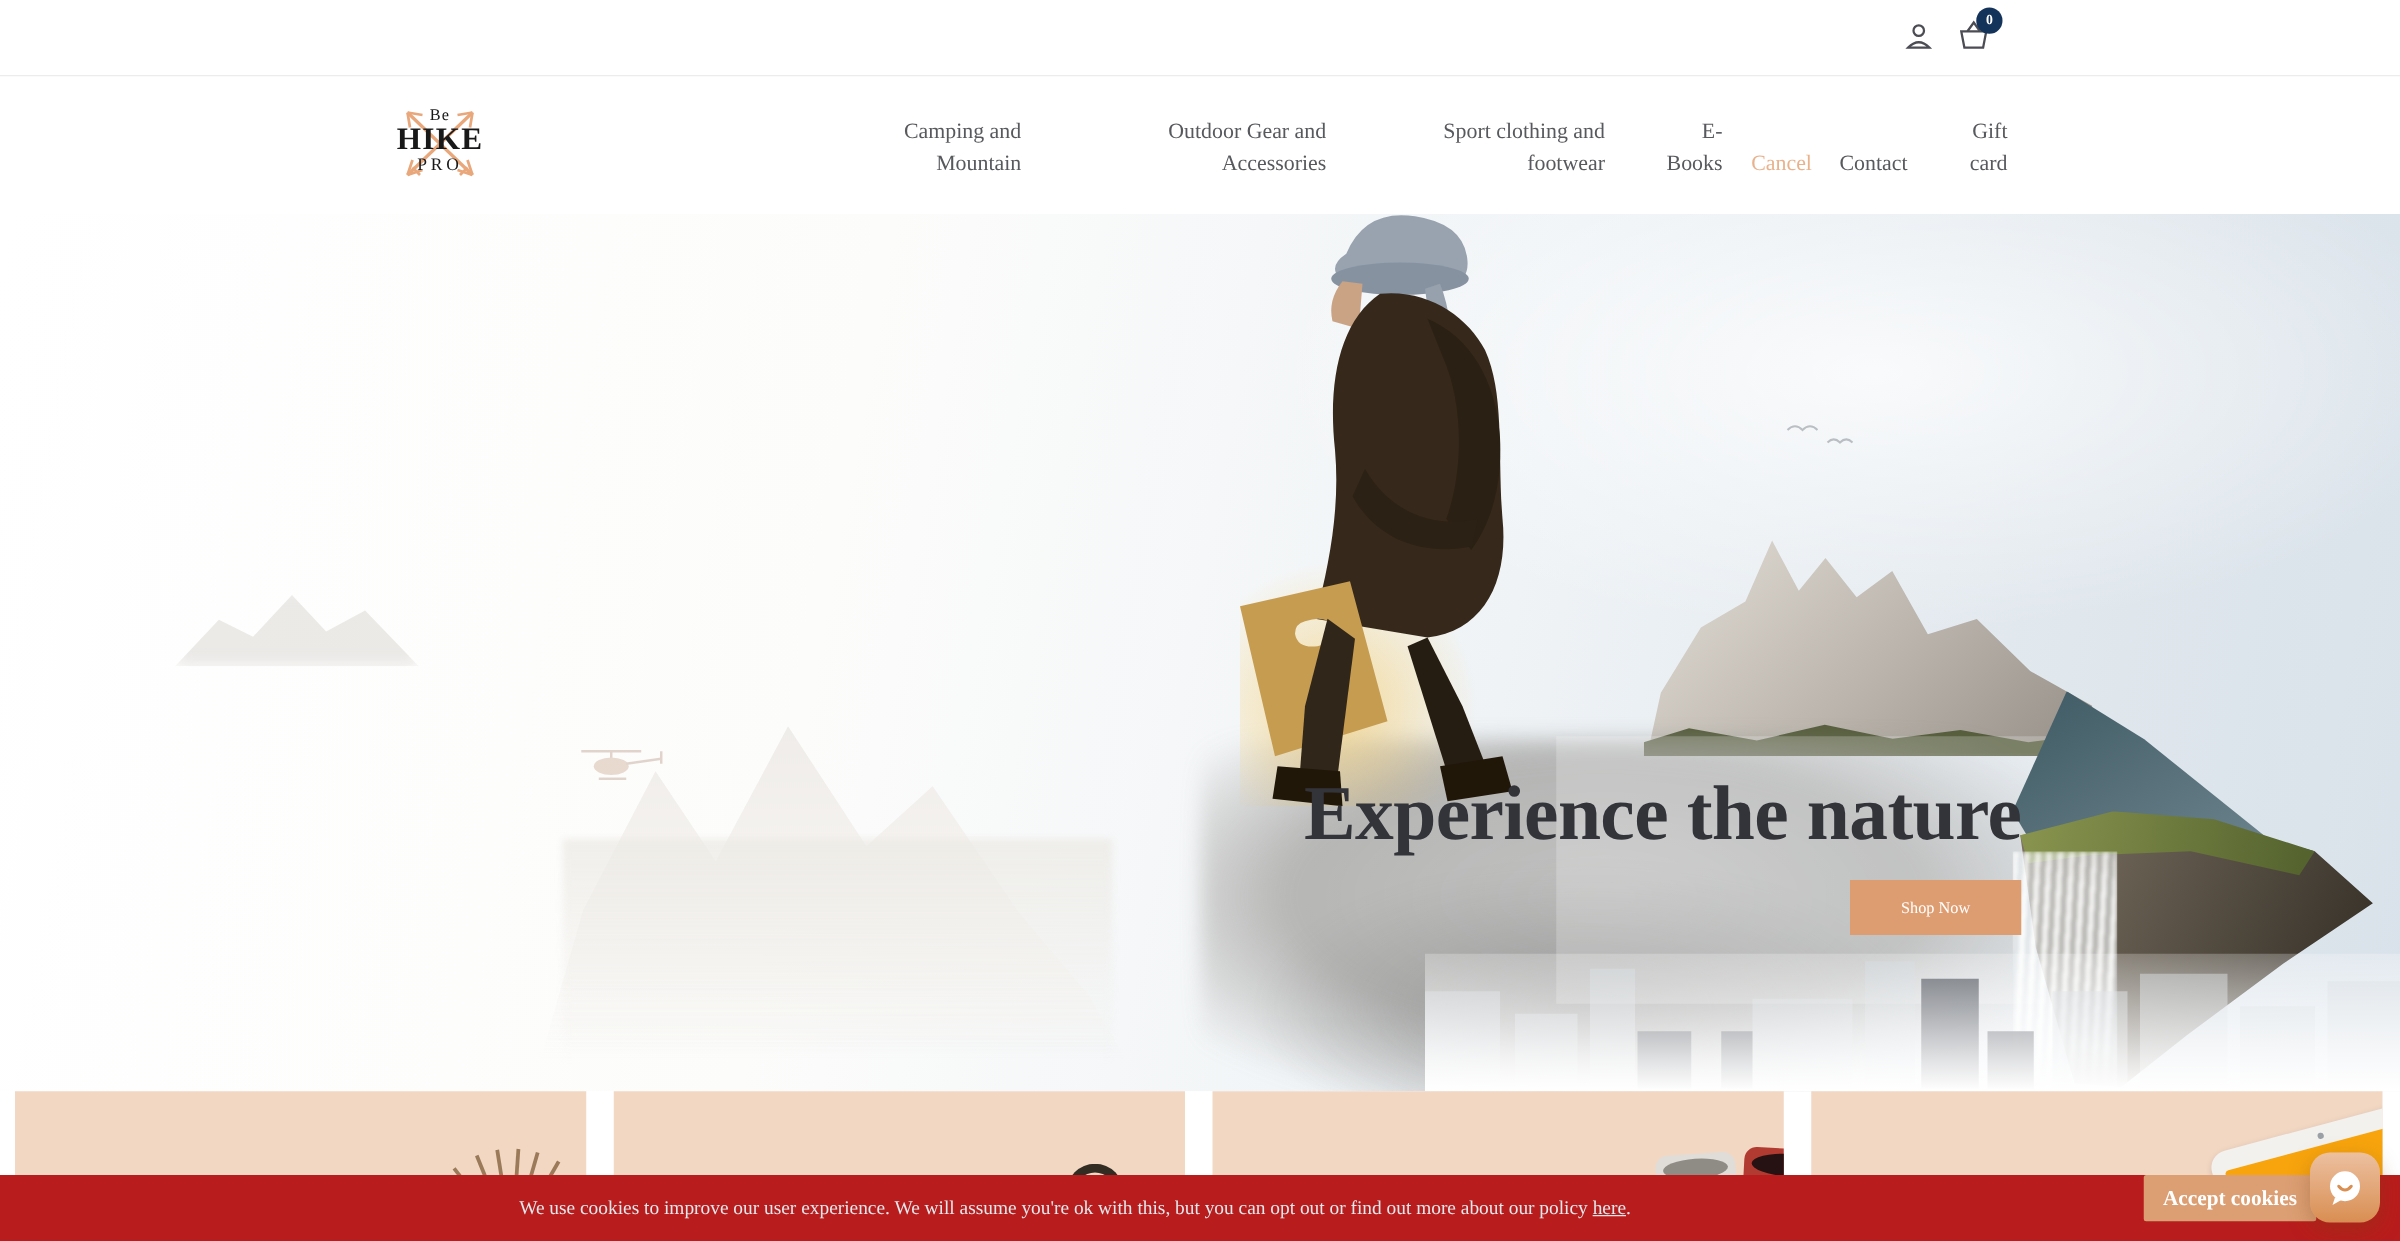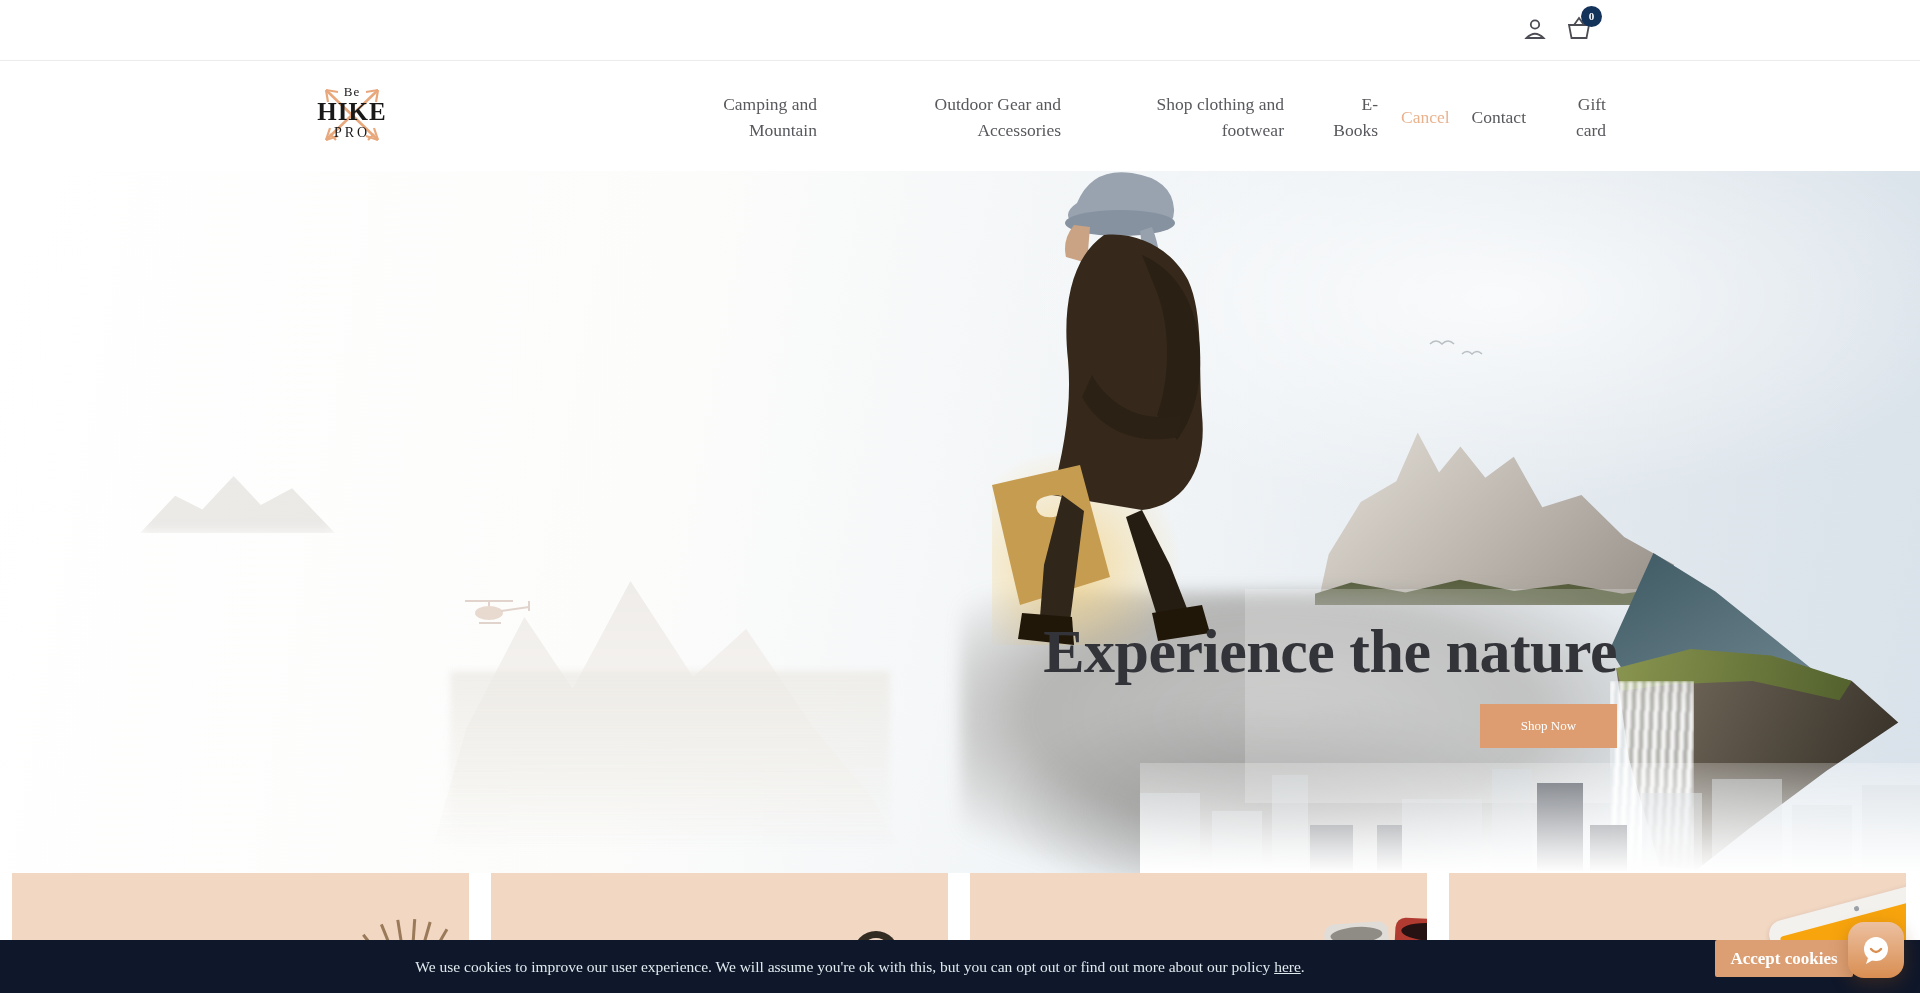--- a/index.html
+++ b/index.html
@@ -24,21 +24,21 @@
     background:#14335a; color:#fff; font-size:11px; font-weight:bold; text-align:center; line-height:21px;
   }
   
   .navbar { position:absolute; left:0; top:62px; width:100%; height:109px; background:#fff; z-index:29; }
   .logo { position:absolute; left:314px; top:16px; width:76px; height:76px; cursor:pointer; text-decoration:none; }
   .logo svg { position:absolute; left:0; top:0; }
   .logo-text { position:absolute; left:0; top:7px; width:76px; text-align:center; color:#191919; line-height:1; }
   .logo-top { display:block; font-size:13px; letter-spacing:1px; }
   .logo-mid { display:block; font-size:25px; font-weight:bold; letter-spacing:1px; margin-top:1px; }
   .logo-bot { display:block; font-size:14px; letter-spacing:3px; margin-top:2px; }
-  .menu { position:absolute; right:314px; top:29px; display:flex; align-items:center; }
+  .menu { position:absolute; right:314px; top:29px; display:flex; align-items:flex-end; }
   .menu a {
     display:block; text-align:right; text-decoration:none; cursor:pointer;
     font-size:17.5px; line-height:26px; color:#58595d;
   }
   .menu a:nth-child(1){ width:106px; }
   .menu a:nth-child(2){ width:145px; margin-left:99px; }
   .menu a:nth-child(3){ width:147px; margin-left:76px; }
   .menu a:nth-child(4){ width:51px;  margin-left:43px; }
   .menu a:nth-child(5){ margin-left:23px; }
   .menu a:nth-child(6){ margin-left:22px; }
@@ -108,21 +108,21 @@
   .handle { position:absolute; left:362px; top:58px; width:46px; height:44px;
     border:7px solid #332c22; border-bottom:none; border-radius:26px 26px 0 0; }
   .mug-white { position:absolute; left:356px; top:50px; width:64px; height:70px; background:#e0ddd9; border-radius:10px 10px 0 0; transform:rotate(-4deg); }
   .mug-white i { position:absolute; left:6px; top:4px; width:52px; height:16px; background:#8f8b85; border-radius:50%; }
   .mug-red { position:absolute; left:424px; top:46px; width:72px; height:74px; background:#b23b31; border-radius:10px 10px 0 0; transform:rotate(3deg); }
   .mug-red i { position:absolute; left:6px; top:4px; width:60px; height:18px; background:#261212; border-radius:50%; }
   .tablet { position:absolute; left:330px; top:26px; width:178px; height:124px; background:#f3f1ee; border-radius:14px; transform:rotate(-15deg); box-shadow:0 2px 6px rgba(0,0,0,.15); }
   .tablet i { position:absolute; left:10px; top:16px; right:10px; bottom:10px; background:#f7a40d; border-radius:3px; }
   .tablet b { position:absolute; left:50%; top:6px; width:5px; height:5px; background:#9aa0a6; border-radius:50%; }
   
-  .cookie { position:absolute; left:0; top:940px; width:1920px; height:53px; background:#0f172a; z-index:40; }
+  .cookie { position:absolute; left:0; top:940px; width:1920px; height:53px; background:#b91c1c; z-index:40; }
   .cookie p { position:absolute; left:0; right:200px; top:50%; transform:translateY(-50%);
     text-align:center; color:#dfe9ee; font-size:15.5px; }
   .cookie a { color:#dfe9ee; text-decoration:underline; cursor:pointer; }
   .accept {
     position:absolute; left:1715px; top:0; width:138px; height:37px;
     background:#dc9f74; border:none; color:#fff; cursor:pointer;
     font-family:"Liberation Serif", serif; font-size:17px; font-weight:bold; border-radius:2px;
   }
   
   .chat { position:absolute; left:1848px; top:922px; width:56px; height:56px; border:none; cursor:pointer; z-index:50;
@@ -164,21 +164,21 @@
       </svg>
       <span class="logo-text">
         <span class="logo-top">Be</span>
         <span class="logo-mid">HIKE</span>
         <span class="logo-bot">PRO</span>
       </span>
     </a>
     <nav class="menu">
       <a>Camping and Mountain</a>
       <a>Outdoor Gear and Accessories</a>
-      <a>Shop clothing and footwear</a>
+      <a>Sport clothing and footwear</a>
       <a>E-Books</a>
       <a class="active">Cancel</a>
       <a>Contact</a>
       <a>Gift card</a>
     </nav>
   </div>
 
   <section class="hero">
     <div class="sky"></div>
     <div class="mtn-far-left"></div>

